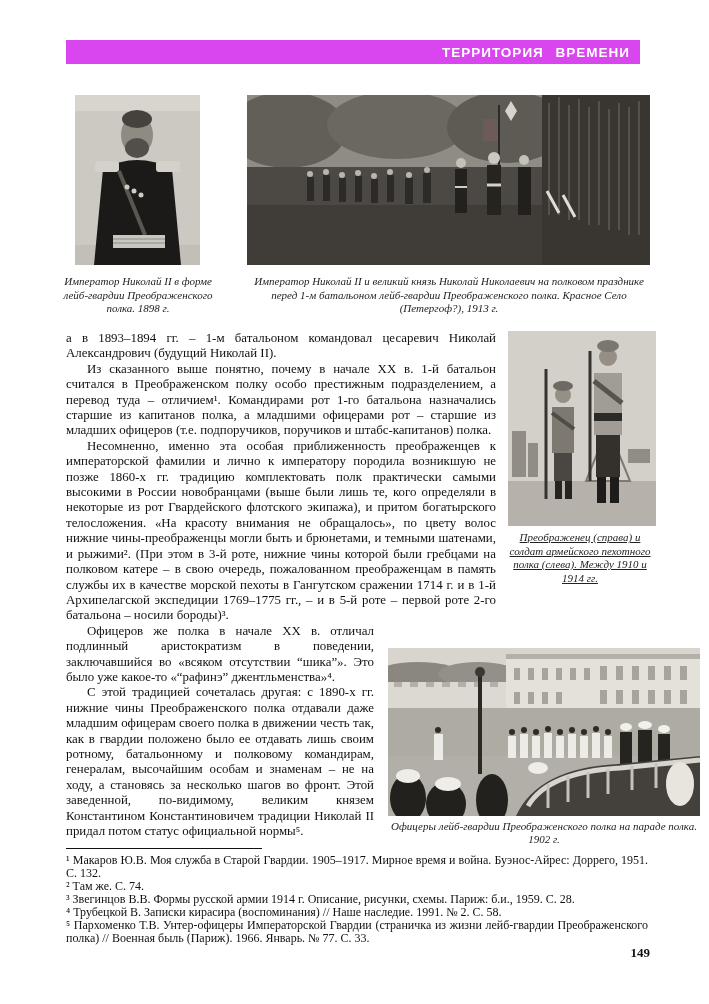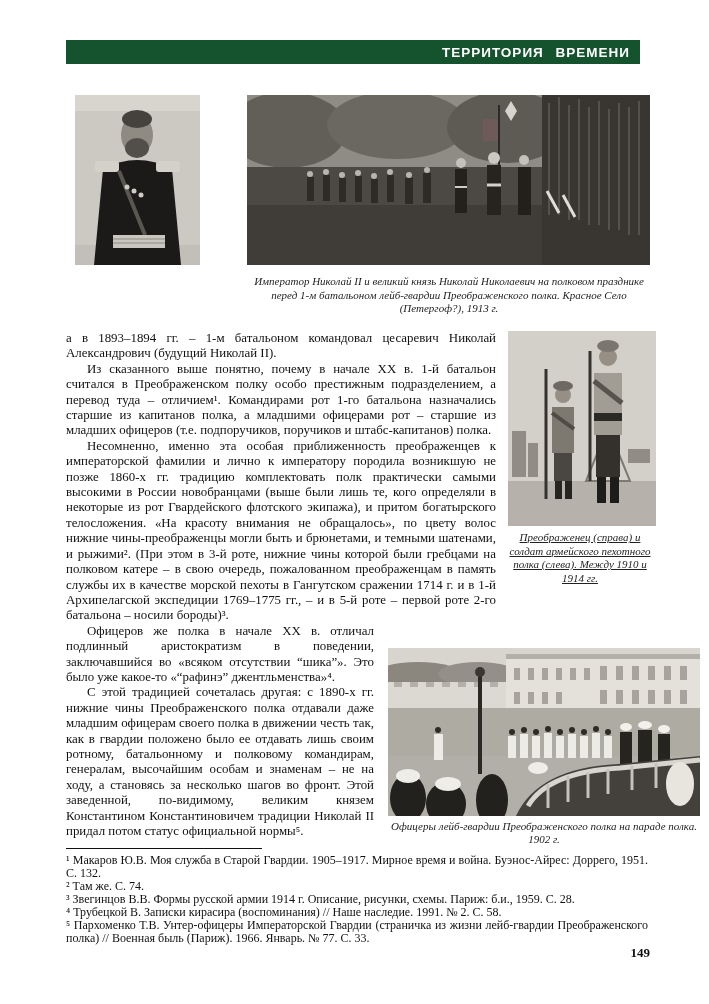--- a/index.html
+++ b/index.html
@@ -1,19 +1,19 @@
 <!DOCTYPE html>
 <html lang="ru"><head>
 <meta charset="utf-8">
 <style>
   html,body{margin:0;padding:0;background:#ffffff;}
   .page{position:relative;width:709px;height:1004px;background:#ffffff;overflow:hidden;
         font-family:"Liberation Serif", serif;color:#111;}
   
-  .header-bar{position:absolute;left:66px;top:40px;width:574px;height:24px;background:#14532d;
+  .header-bar{position:absolute;left:66px;top:40px;width:574px;height:24px;background:#d946ef;
               display:flex;align-items:center;justify-content:flex-end;}
   .header-bar span{font-family:"Liberation Sans", sans-serif;font-weight:bold;font-size:13.5px;
                    color:#ffffff;letter-spacing:1px;word-spacing:7px;padding-right:10px;}
   
   .fig-portrait{position:absolute;left:75px;top:95px;width:125px;}
   .fig-portrait .ph{width:125px;height:170px;}
   .fig-portrait figcaption{position:absolute;left:-17px;top:180px;width:160px;}
   .fig-parade{position:absolute;left:240px;top:95px;width:418px;}
   .fig-parade .ph{margin-left:7px;width:403px;height:170px;}
   .fig-parade figcaption{margin-top:10px;width:418px;}
@@ -63,20 +63,21 @@
         <rect x="81" y="66" width="24" height="11" rx="3" fill="#d4d1ca"></rect>
         <line x1="44" y1="76" x2="70" y2="140" stroke="#5a5650" stroke-width="4"></line>
         <circle cx="52" cy="92" r="2.5" fill="#cfccc5"></circle>
         <circle cx="59" cy="96" r="2.5" fill="#cfccc5"></circle>
         <circle cx="66" cy="100" r="2.5" fill="#cfccc5"></circle>
         <rect x="38" y="140" width="52" height="13" fill="#c9c6bf"></rect>
         <line x1="38" y1="144" x2="90" y2="144" stroke="#8f8b84" stroke-width="1"></line>
         <line x1="38" y1="148" x2="90" y2="148" stroke="#8f8b84" stroke-width="1"></line>
       </svg>
     </div>
+    <figcaption>Император Николай II в форме лейб-гвардии Преображенского полка. 1898 г.</figcaption>
   </figure>
 
   <figure class="fig-parade">
     <div class="ph">
       <svg width="403" height="170" viewBox="0 0 403 170" aria-hidden="true">
         <rect width="403" height="170" fill="#8f8c86"></rect>
         <ellipse cx="40" cy="35" rx="60" ry="38" fill="#625f59"></ellipse>
         <ellipse cx="150" cy="30" rx="70" ry="34" fill="#6b6861"></ellipse>
         <ellipse cx="260" cy="32" rx="60" ry="36" fill="#5e5b55"></ellipse>
         <rect x="0" y="72" width="403" height="98" fill="#4c4944"></rect>

